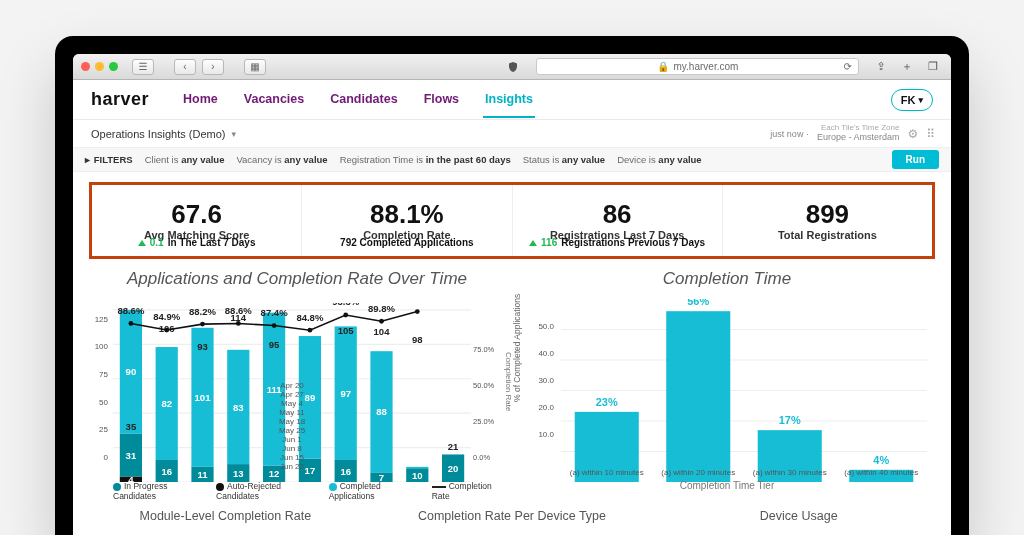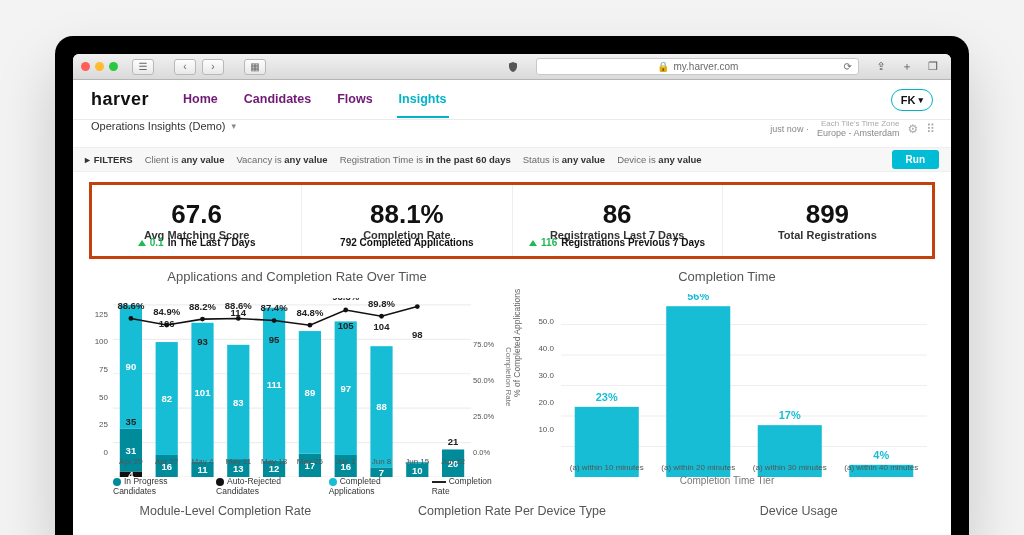--- a/index.html
+++ b/index.html
@@ -31,21 +31,21 @@
 
   
   .page { flex:1; background:#fff; display:flex; flex-direction:column; overflow:hidden;}
   .topnav { height:40px; border-bottom:1px solid #EAEAEA; display:flex; align-items:center; padding:0 18px; gap:22px; font-size:12.5px;}
   .brand { font-weight:800; font-size:18px; letter-spacing:.5px; color:#111; margin-right:10px;}
   .nav-link{color:#701a75; font-weight:600; padding:10px 2px; border-bottom:2px solid transparent;}
   .nav-link.active{color:#00B3C7; border-bottom-color:#00B3C7;}
   .nav-spacer{flex:1;}
   .user-pill{border:1.5px solid #00B3C7; border-radius:14px; padding:4px 9px; font-size:11px; font-weight:700; color:#111; display:flex; align-items:center; gap:3px;}
 
-  .subbar{height:28px; border-bottom:1px solid #EEE; display:flex; align-items:flex-start; padding:0 18px; font-size:11px; color:#333;}
+  .subbar{height:28px; border-bottom:1px solid #EEE; display:flex; align-items:center; padding:0 18px; font-size:11px; color:#333;}
   .subbar .dd{display:flex;align-items:center;gap:6px;}
   .subbar-right{flex:1; text-align:right; font-size:9px; color:#888; display:flex; justify-content:flex-end; align-items:center; gap:8px;}
   .tz{line-height:1.1; text-align:right;}
   .mini-ic{color:#aaa; font-size:12px;}
 
   .filterbar{height:24px; background:#F7F7F7; border-bottom:1px solid #EEE; display:flex; align-items:center; padding:0 12px; font-size:9.5px; color:#6a6a6a; gap:12px;}
   .filterbar .lbl{font-weight:700; color:#333; display:flex; align-items:center; gap:4px;}
   .filterbar .seg{white-space:nowrap;}
   .filterbar .seg b{color:#333; font-weight:600;}
   .filterbar-spacer{flex:1;}
@@ -60,28 +60,28 @@
   .kpi:last-child{border-right:none;}
   .kpi-big{font-size:26px; font-weight:800; color:#111; line-height:1;}
   .kpi-title{font-size:11px; color:#333; font-weight:600;}
   .kpi-sub{position:absolute; bottom:8px; font-size:10px; color:#111; font-weight:700; display:flex; align-items:center; gap:4px;}
   .up-tri{width:0;height:0;border-left:4px solid transparent;border-right:4px solid transparent;border-bottom:6px solid #1EB954; display:inline-block;}
   .green-num{color:#1EB954; font-weight:700;}
 
   
   .charts{display:flex; gap:14px; margin-top:10px;}
   .panel{flex:1; }
-  .panel-title{text-align:center; font-size:13px; color:#555; font-weight:500; margin-bottom:4px;}
+  .panel-title{text-align:center; font-size:17px; color:#555; font-weight:500; margin-bottom:4px;font-style:italic;}
 
   
   .chart1{height:208px; position:relative; font-size:8px; color:#555;}
   .chart1 .yax{position:absolute; left:0; top:20px; bottom:44px; width:22px;}
   .chart1 .yax span{position:absolute; right:3px; transform:translateY(-50%);}
   .chart1 .plot{position:absolute; left:24px; right:34px; top:10px; bottom:44px;}
-  .chart1 .xax{position:absolute; left:24px; right:34px; bottom:30px; display:flex; font-size:8px;}
+  .chart1 .xax{position:absolute; left:24px; right:34px; bottom:30px; display:flex; font-size:8px;flex-direction:column;}
   .chart1 .xax span{flex:1; text-align:center;}
   .chart1 .xlabel{position:absolute; left:0; right:0; bottom:18px; text-align:center; font-size:9px; color:#777;}
   .chart1 .y2{position:absolute; right:0; top:20px; bottom:44px; width:34px;}
   .chart1 .y2 span{position:absolute; left:2px; transform:translateY(-50%); font-size:7.5px;}
   .chart1 .y2label{position:absolute; right:-4px; top:50%; transform:rotate(90deg) translateX(10px); transform-origin:right center; font-size:8px; color:#777;}
   .legend{position:absolute; left:24px; right:0; bottom:0; display:flex; gap:12px; font-size:8.5px; color:#333; align-items:center;}
   .legend .sw{width:8px;height:8px;border-radius:50%;display:inline-block;margin-right:3px;vertical-align:middle;}
   .legend .ln{width:14px;height:2px;background:#222;display:inline-block;margin-right:3px;vertical-align:middle;}
 
   .tealDark{fill:#008B9B;} .black{fill:#111;} .teal{fill:#17BDD4;}
@@ -140,20 +140,21 @@
         <div class="icon-btn">＋</div>
         <div class="icon-btn">❐</div>
       </div>
     </div>
 
     <div class="page">
 
       <div class="topnav">
         <span class="brand">harver</span>
         <span class="nav-link">Home</span>
+        <span class="nav-link">Vacancies</span>
         <span class="nav-link">Candidates</span>
         <span class="nav-link">Flows</span>
         <span class="nav-link active">Insights</span>
         <div class="nav-spacer"></div>
         <div class="user-pill">
           <span>FK</span>
           <span style="font-size:9px">▾</span>
         </div>
       </div>
 

